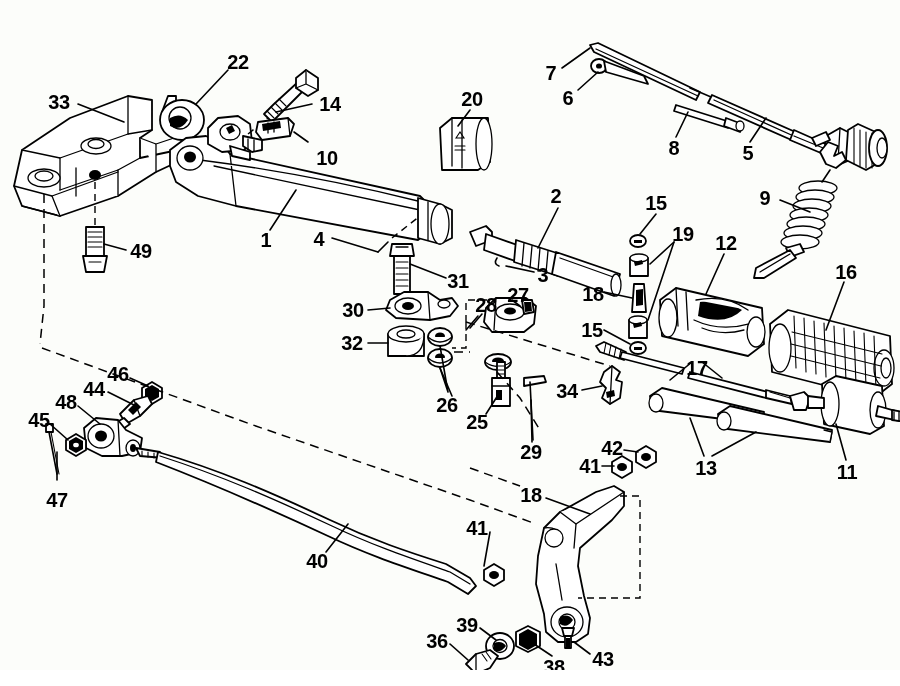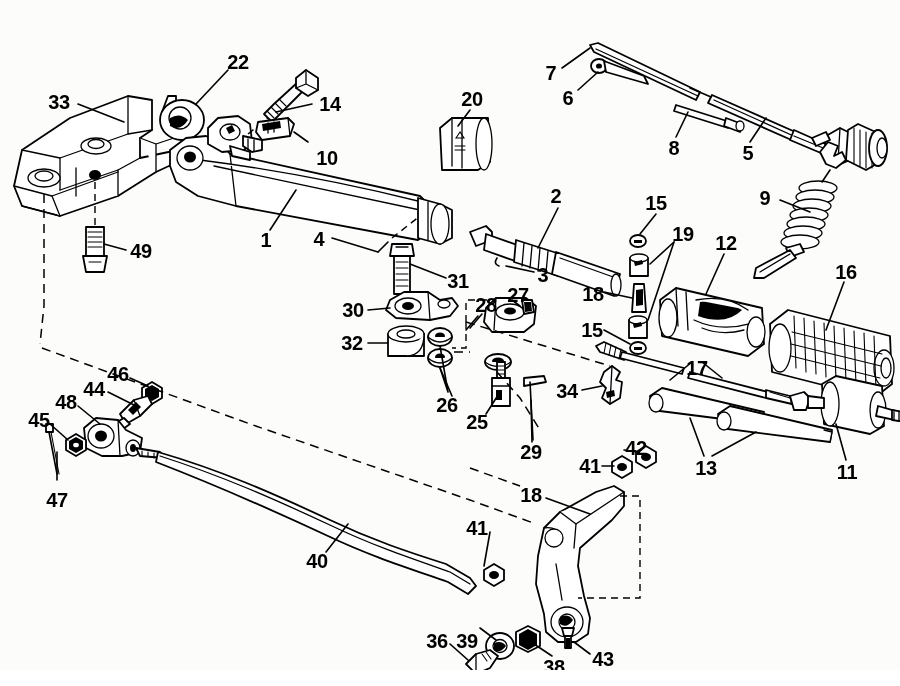--- a/index.html
+++ b/index.html
@@ -596,29 +596,29 @@
   <div class="callout" style="left:486px; top:305px;">28</div>
   <div class="callout" style="left:518px; top:295px;">27</div>
   <div class="callout" style="left:352px; top:343px;">32</div>
   <div class="callout" style="left:447px; top:405px;">26</div>
   <div class="callout" style="left:477px; top:422px;">25</div>
   <div class="callout" style="left:531px; top:452px;">29</div>
   <div class="callout" style="left:567px; top:391px;">34</div>
   <div class="callout" style="left:697px; top:352px;margin-top:16px;">17</div>
   <div class="callout" style="left:706px; top:468px;">13</div>
   <div class="callout" style="left:847px; top:472px;">11</div>
-  <div class="callout" style="left:636px; top:448px;">42</div>
+  <div class="callout" style="left:612px; top:448px;">42</div>
   <div class="callout" style="left:590px; top:466px;">41</div>
   <div class="callout" style="left:118px; top:374px;">46</div>
   <div class="callout" style="left:94px;  top:389px;">44</div>
   <div class="callout" style="left:66px;  top:402px;">48</div>
   <div class="callout" style="left:39px;  top:420px;">45</div>
   <div class="callout" style="left:57px;  top:492px;margin-top:8px;">47</div>
   <div class="callout" style="left:531px; top:495px;">18</div>
   <div class="callout" style="left:477px; top:528px;">41</div>
   <div class="callout" style="left:317px; top:561px;">40</div>
-  <div class="callout" style="left:467px; top:625px;margin-top:16px;">39</div>
+  <div class="callout" style="left:467px; top:625px;">39</div>
   <div class="callout" style="left:437px; top:641px;">36</div>
   <div class="callout" style="left:554px; top:667px;">38</div>
   <div class="callout" style="left:603px; top:659px;">43</div>
 
 
 </div>
 
 </body></html>

